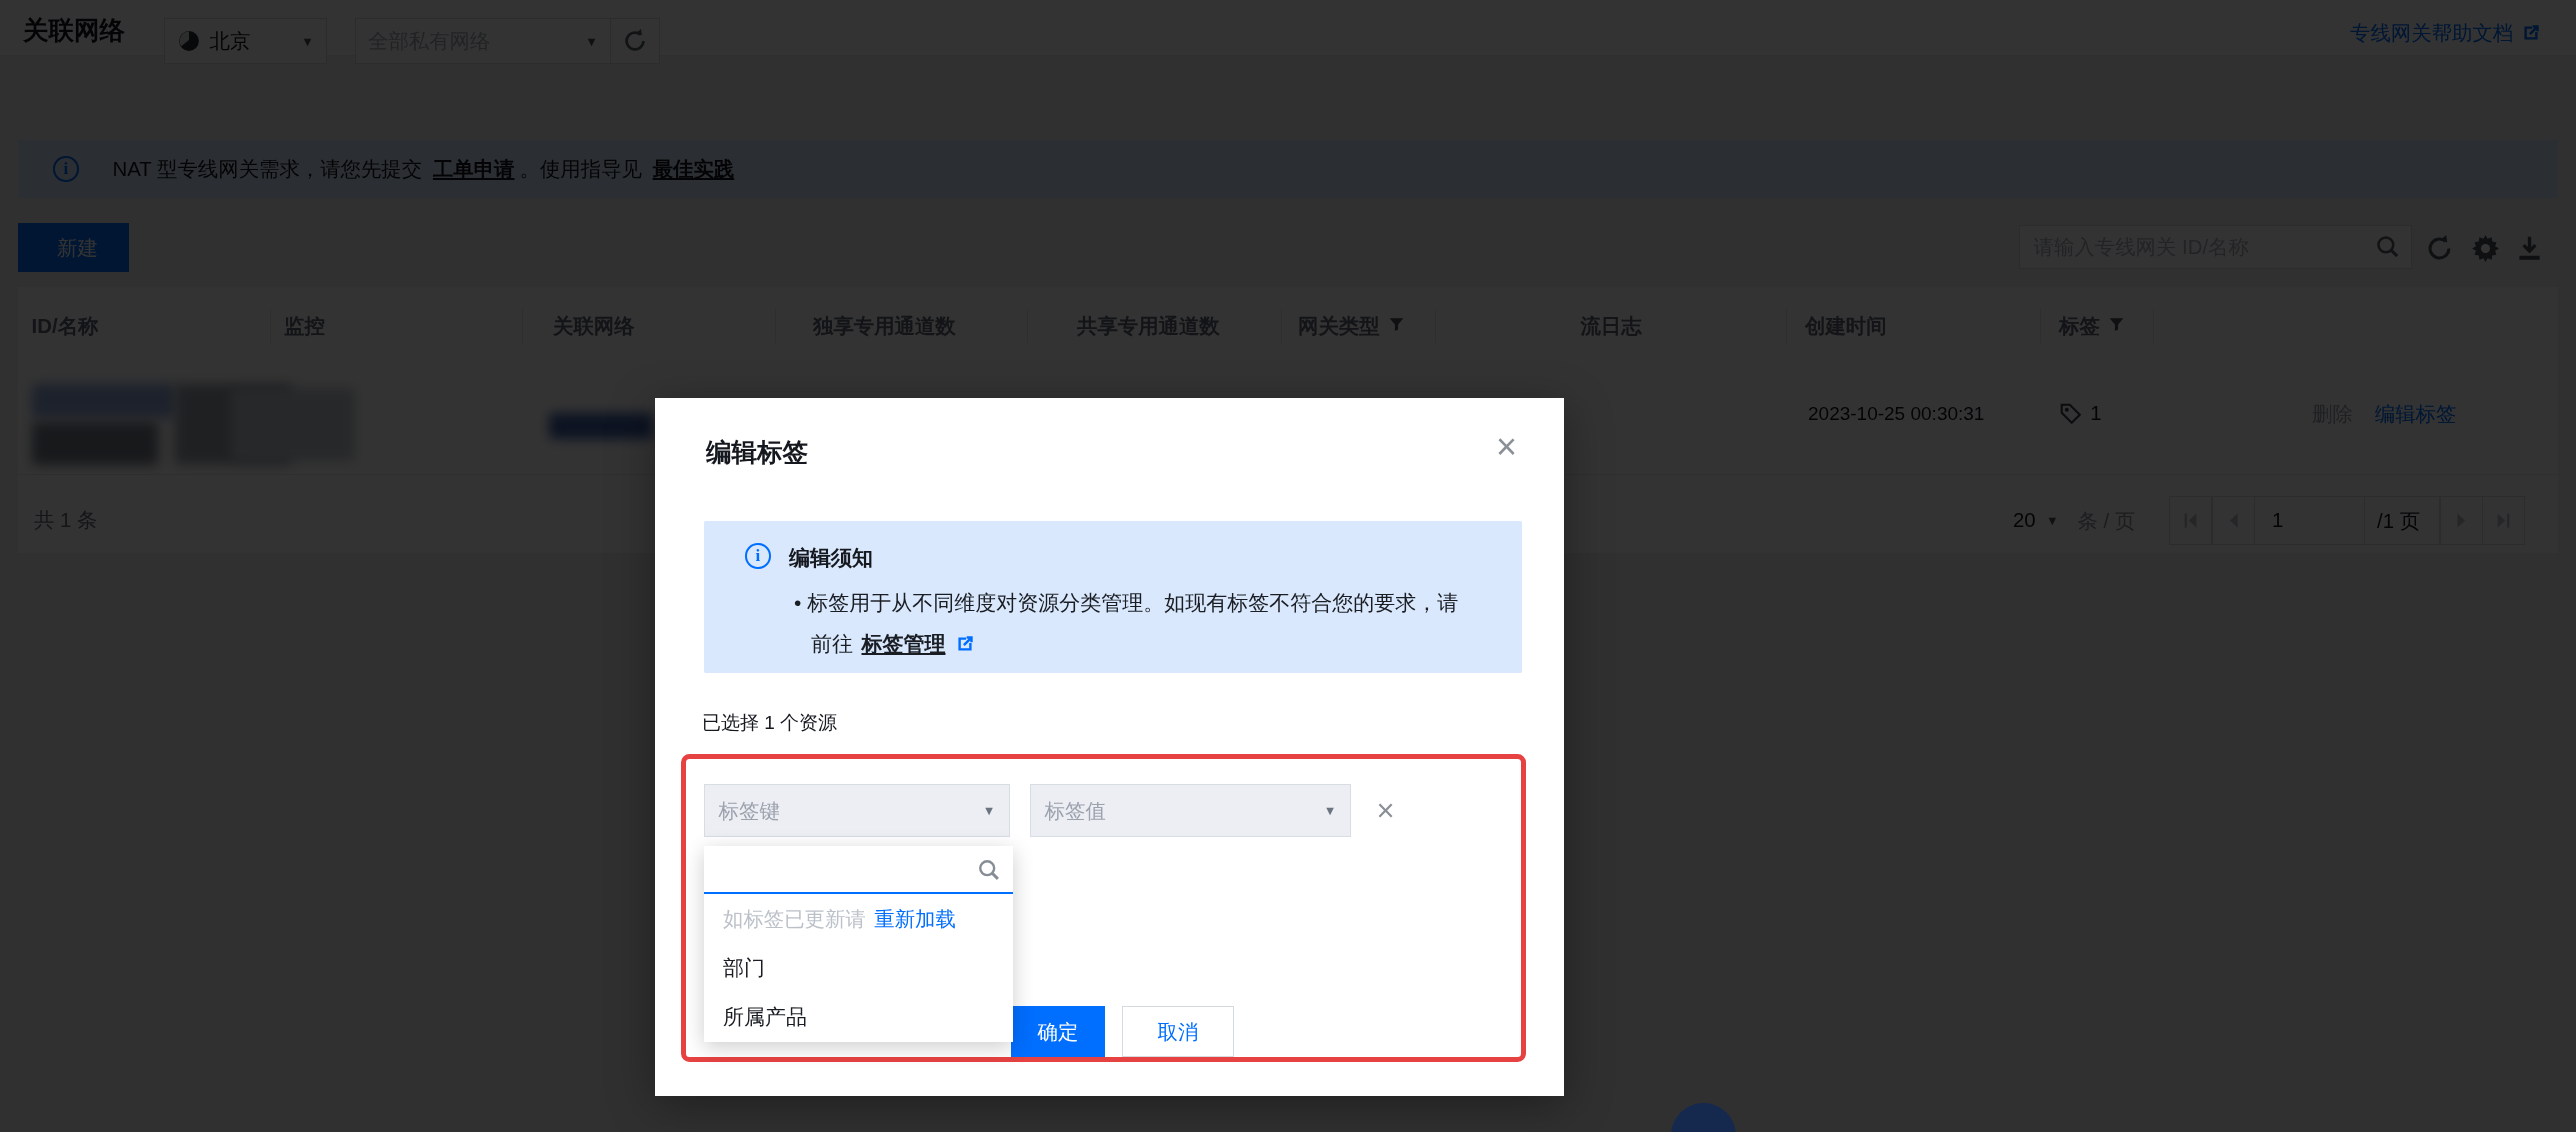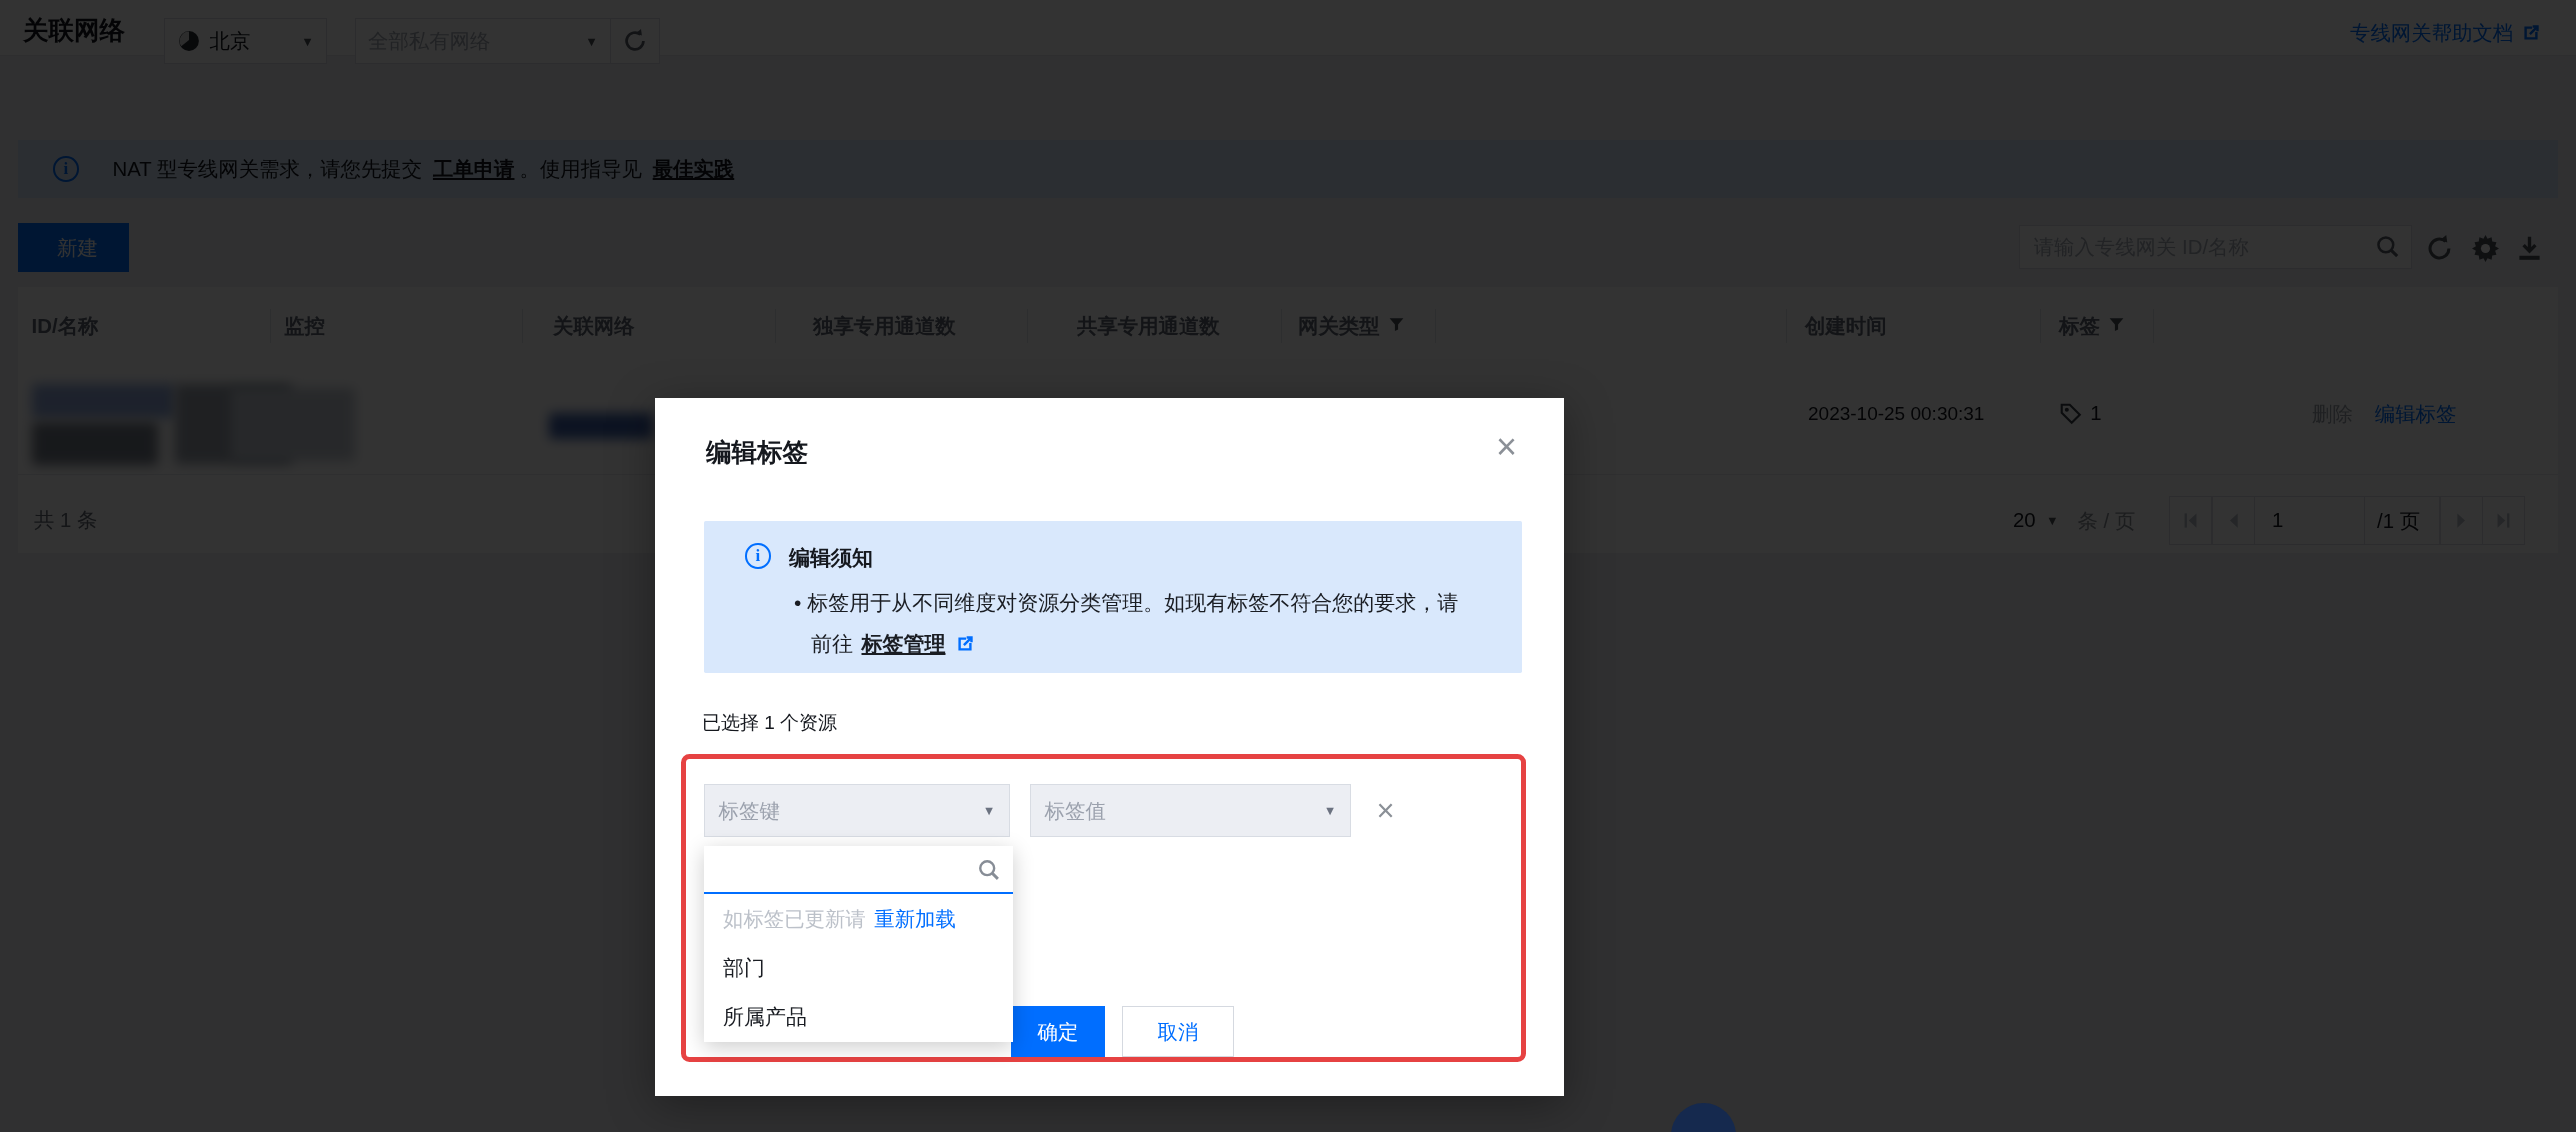--- a/index.html
+++ b/index.html
@@ -182,20 +182,21 @@
     <div class="card">
 
       <span class="th" style="left:13.6px">ID/名称</span>
       <span class="th" style="left:266px">监控</span>
       <span class="th" style="left:535px">关联网络</span>
       <span class="th" style="left:795px">独享专用通道数</span>
       <span class="th" style="left:1059px">共享专用通道数</span>
       <span class="th" style="left:1280px"><span>网关类型</span><span class="funnel"><svg width="17" height="17" viewBox="0 0 16 16">
               <path d="M1.5 2h13L9.5 8v4.6l-3 1.6V8z" fill="#4a4f58"></path>
             </svg></span></span>
+      <span class="th" style="left:1417px; width:352px; text-align:center">流日志</span>
       <span class="th" style="left:1787px">创建时间</span>
       <span class="th" style="left:2041px"><span>标签</span><span class="funnel"><svg width="17" height="17" viewBox="0 0 16 16">
               <path d="M1.5 2h13L9.5 8v4.6l-3 1.6V8z" fill="#4a4f58"></path>
             </svg></span></span>
 
       <div class="col-div" style="left:252px"></div>
       <div class="col-div" style="left:504px"></div>
       <div class="col-div" style="left:757px"></div>
       <div class="col-div" style="left:1009px"></div>
       <div class="col-div" style="left:1263px"></div>

